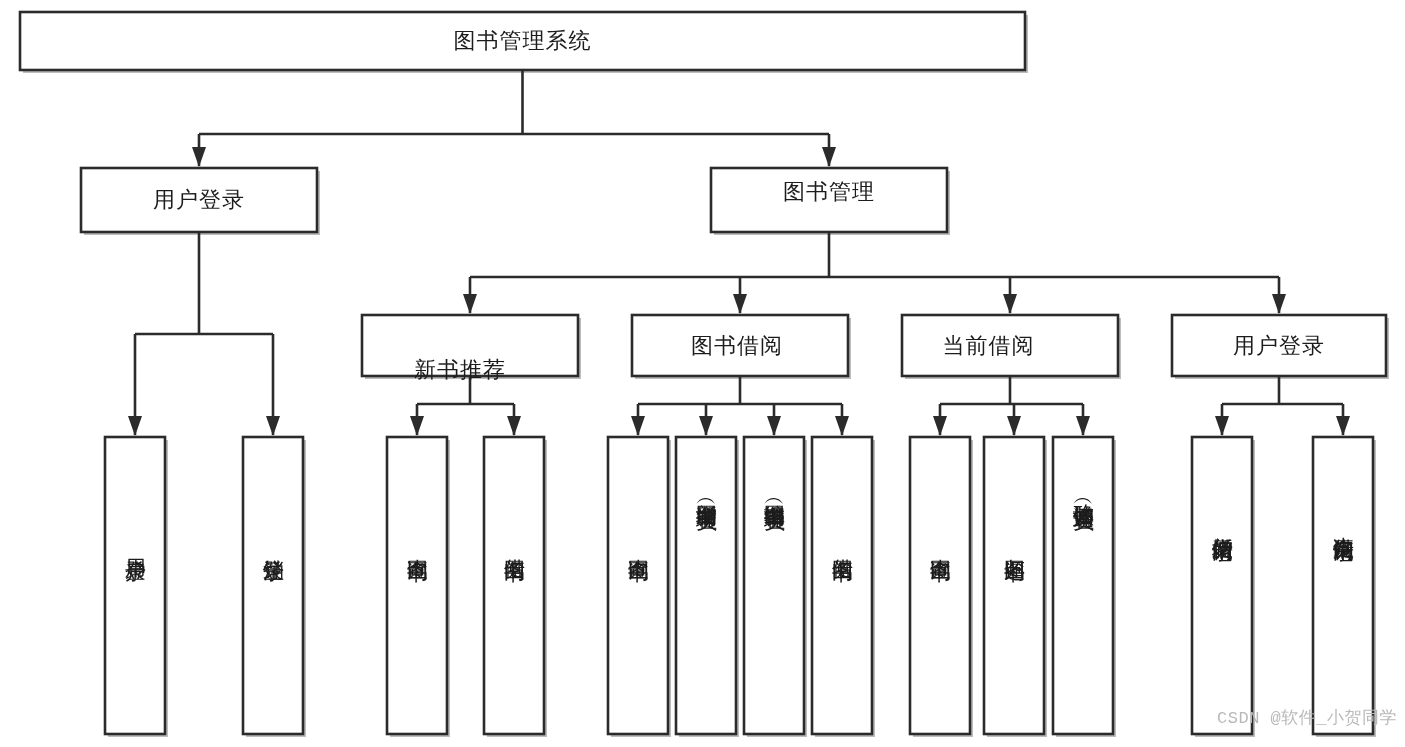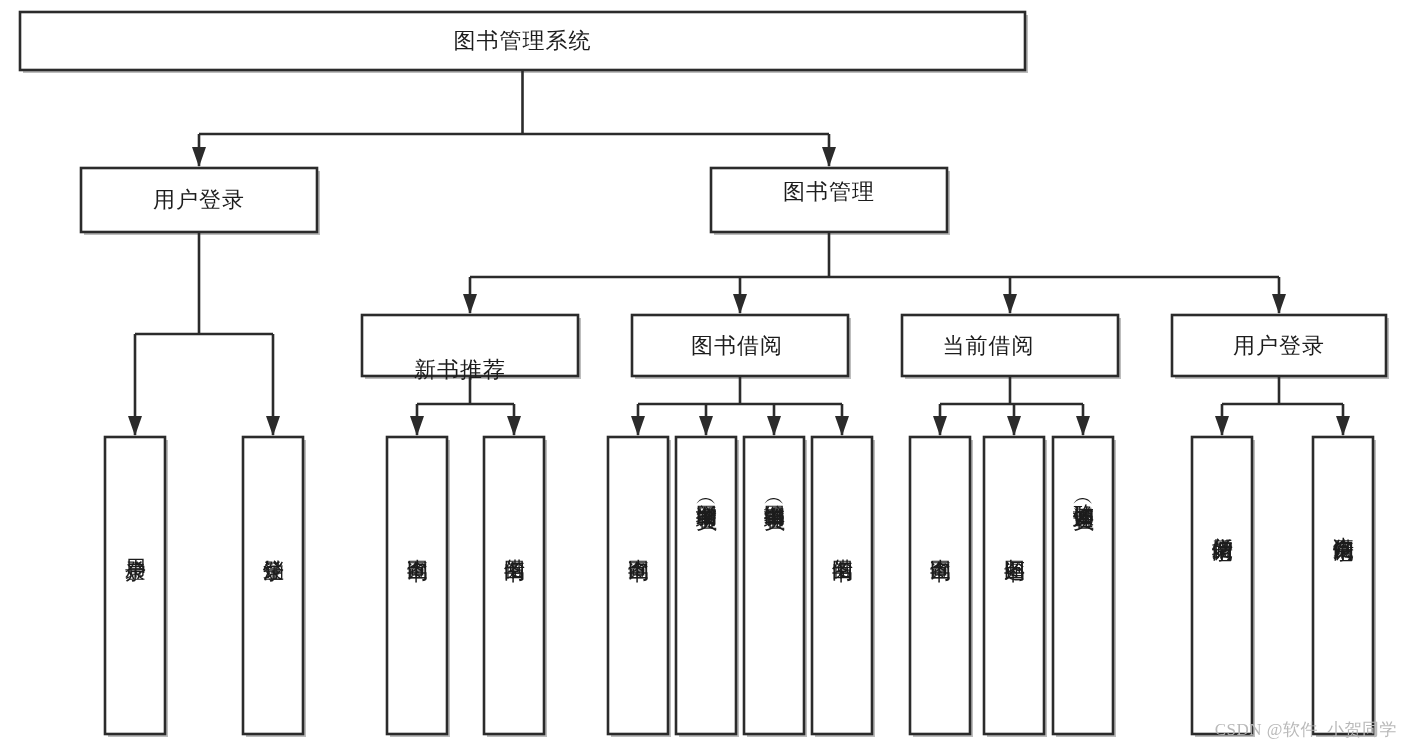--- a/index.html
+++ b/index.html
@@ -73,22 +73,22 @@
   .hlabel-text {
     font-family: "DejaVu Sans", "Liberation Sans", sans-serif;
     font-size: 22px;
     color: #1c1c1c;
     letter-spacing: 1px;
     white-space: nowrap;
   }
   #watermark {
     position: absolute;
     right: 8px;
-    bottom: 6px;
-    font-family: Liberation Serif, serif;
+    bottom: 18px;
+    font-family: Liberation Mono, monospace;
     font-size: 17px;
     color: #b9b9b9;
     letter-spacing: 0.5px;
     white-space: nowrap;
     pointer-events: none;
   }
 </style>
 </head>
 <body>
 

